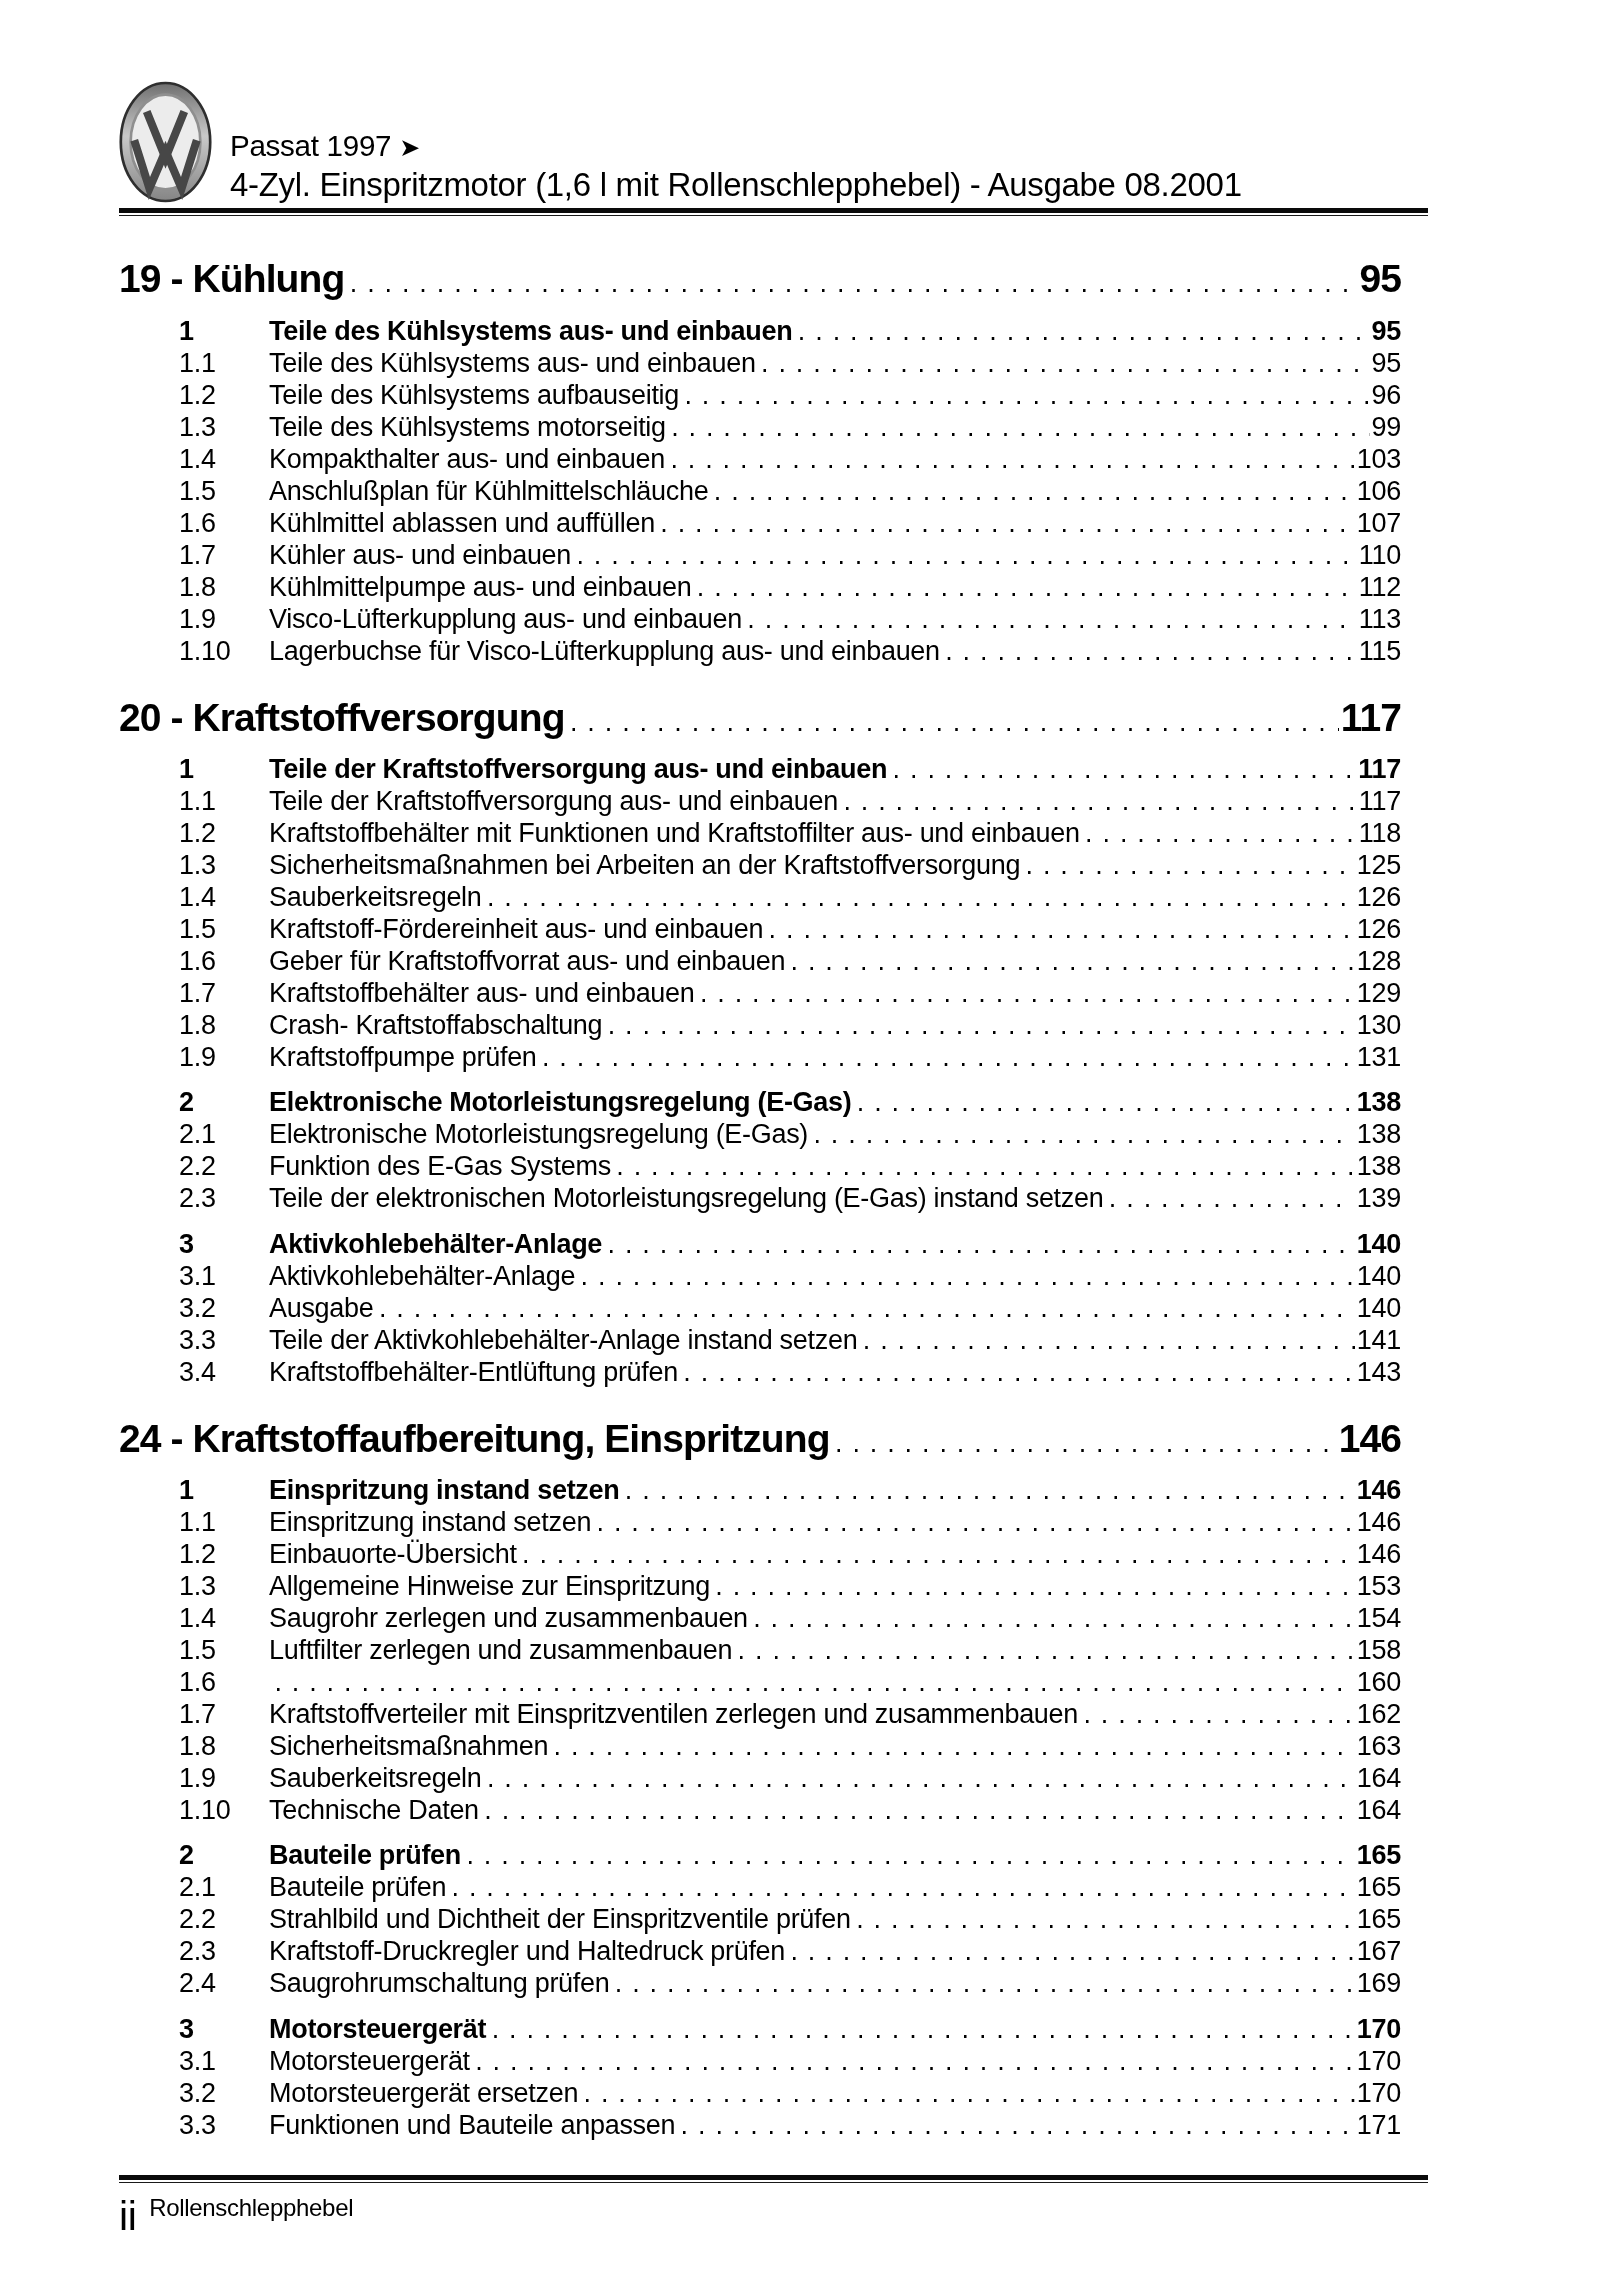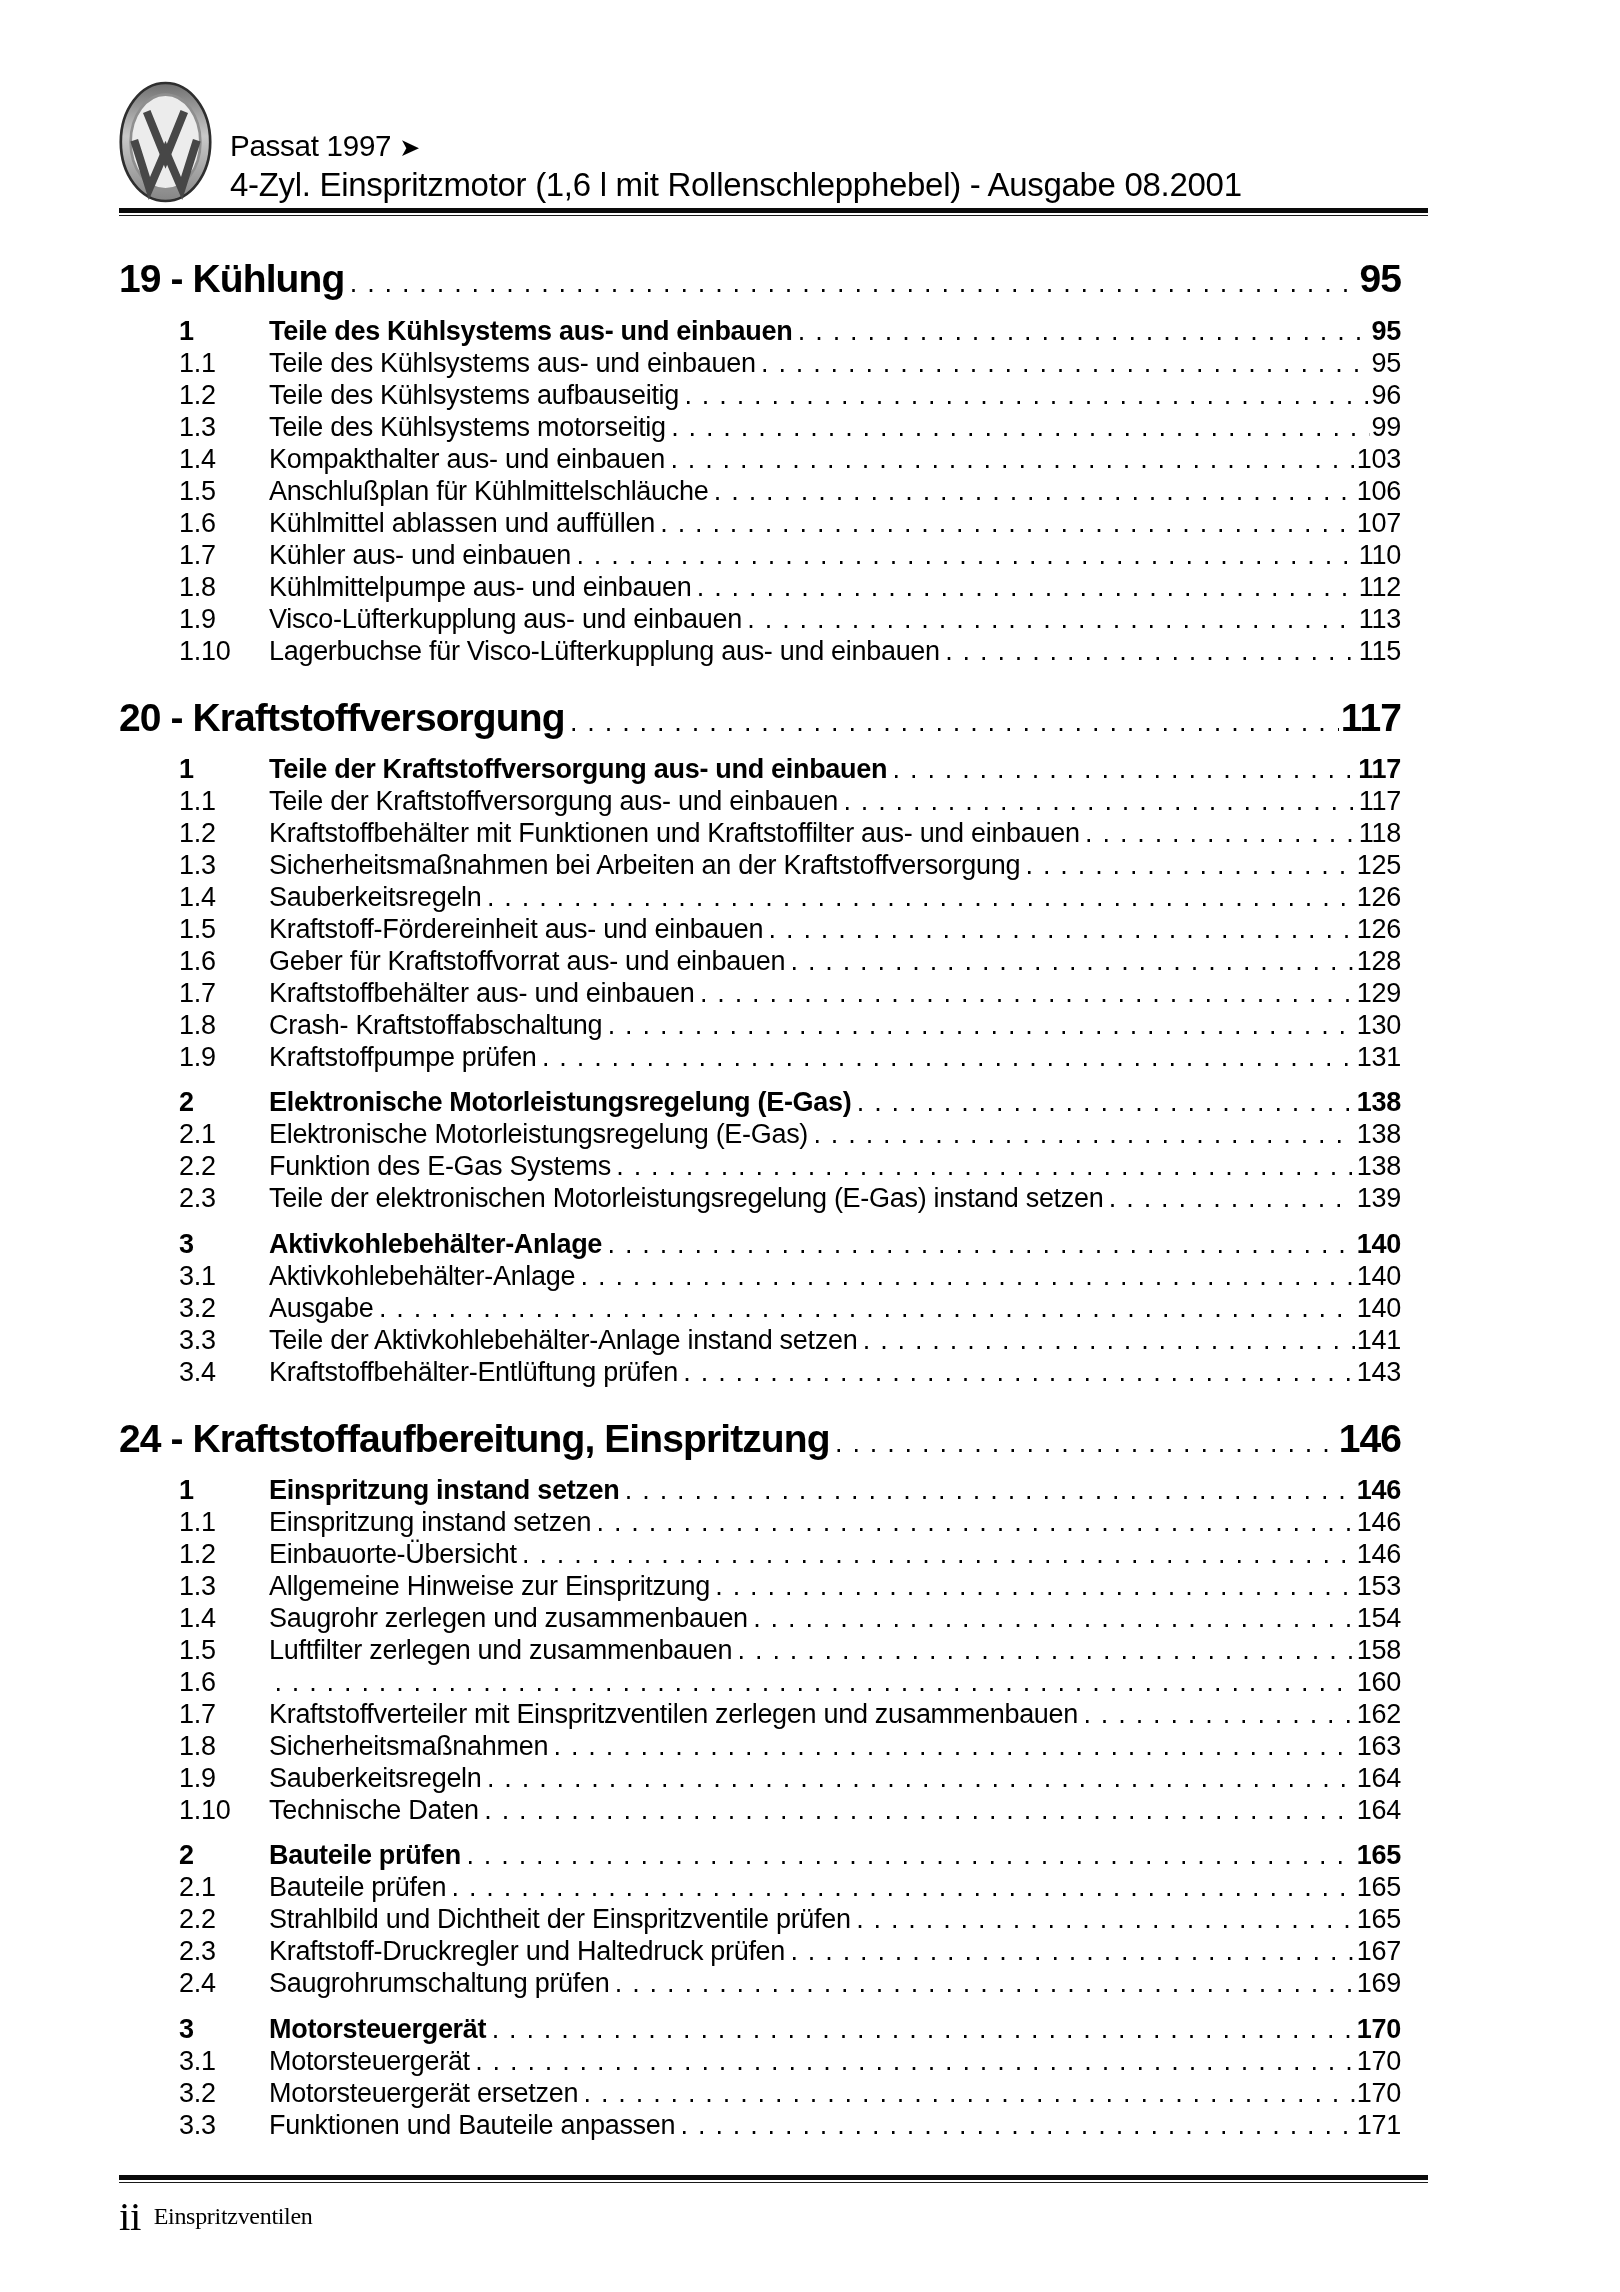--- a/index.html
+++ b/index.html
@@ -39,21 +39,21 @@
   .entry .title{flex:0 0 auto;}
   .dots{
     flex:1 1 auto;overflow:hidden;white-space:nowrap;
     font-size:27px;font-weight:400;letter-spacing:9.9px;
     padding-left:5.4px;
   }
   .page-num{flex:0 0 auto;text-align:center;padding-left:1.8px;}
 
   
   .footer-rule{margin-top:34px;}
-  .footer{display:flex;align-items:center;gap:12.5px;margin-top:10.7px;font-family:Liberation Serif, serif;}
+  .footer{display:flex;align-items:flex-start;gap:12.5px;margin-top:10.7px;}
   .folio{font-size:41px;line-height:45px;}
   .footer-label{font-size:24px;}
 </style>
 </head>
 <body>
 
 <div class="page">
 
   <div class="header">
     <span class="logo">
@@ -416,17 +416,17 @@
             <span class="page-num">171</span>
           </div>
         </div>
       </div>
     </div>
 
   <div class="rule footer-rule"></div>
 
   <div class="footer">
     <span class="folio">ii</span>
-    <span class="footer-label">Einspritzventilen</span>
+    <span class="footer-label">Rollenschlepphebel</span>
   </div>
 
 </div>
 
 
 </body></html>

